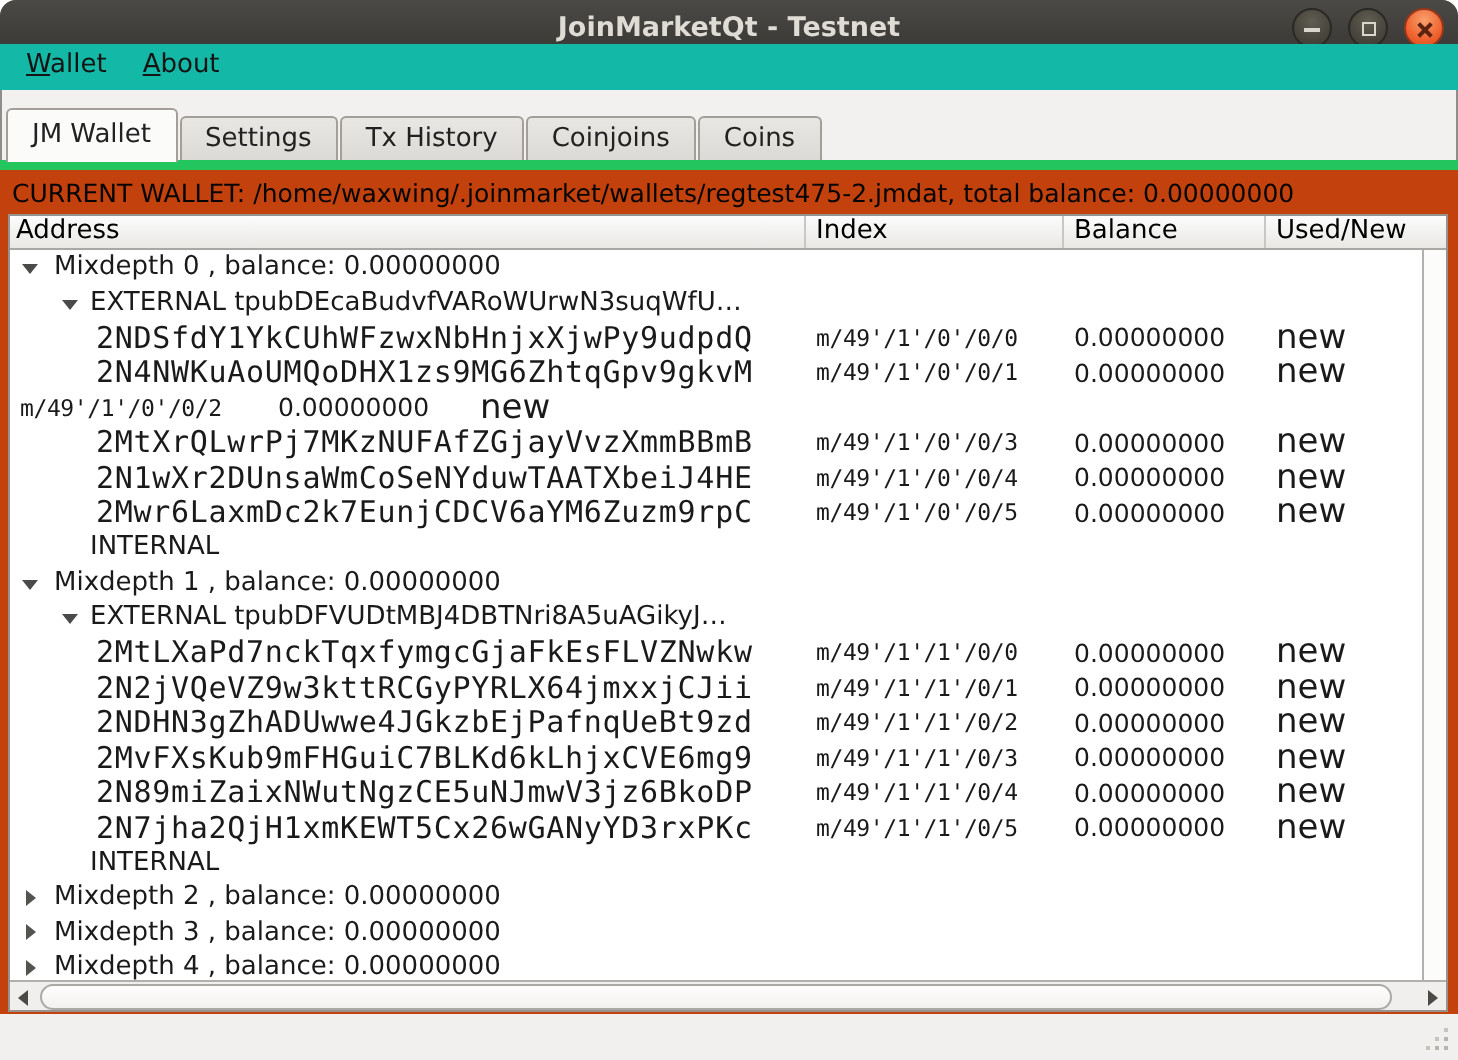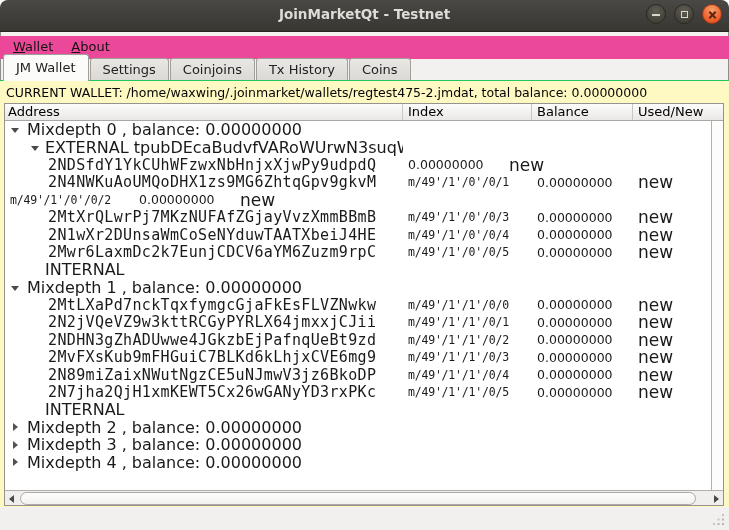--- a/index.html
+++ b/index.html
@@ -20,37 +20,37 @@
   .wbtn.dark { background:radial-gradient(circle at 50% 32%,#605d53,#444138 70%);
                border:1px solid #2a2925; }
   .wbtn.close { background:radial-gradient(circle at 50% 28%,#f9a06c,#ef6330 60%,#dd4719);
                 border:1px solid #97381a; }
   .glyph-min { position:absolute; left:5px; top:9px; width:8px; height:2px; background:#d9d6ce; }
   .glyph-max { position:absolute; left:6px; top:6px; width:7px; height:7px; border:1.5px solid #d9d6ce; }
   .glyph-x1,.glyph-x2 { position:absolute; left:4.5px; top:8.5px; width:9px; height:2px; background:#5c2410; }
   .glyph-x1 { transform:rotate(45deg); } .glyph-x2 { transform:rotate(-45deg); }
 
   
-  .menubar { position:absolute; top:36px; left:0; right:0; height:23px;
-             background:#ec4899; display:flex; padding-left:4px; }
+  .menubar { position:absolute; top:22px; left:0; right:0; height:23px;
+             background:#14b8a6; display:flex; padding-left:4px; }
   .menu-item { padding:3px 9px 0; color:#141414; }
   .menu-item u { text-decoration:underline; }
 
   
   .tabbar { position:absolute; top:53px; left:0; right:0; height:28px;
             display:flex; align-items:flex-end; padding-left:3px; }
   .tab { height:23px; line-height:22px; padding:0 12px;
          background:linear-gradient(#e9e7e4,#dbd9d5);
          border:1px solid #a29f9b; border-bottom:none; border-radius:3px 3px 0 0;
          margin-right:1px; color:#222; position:relative; z-index:1; }
   .tab.active { height:27px; line-height:26px; background:#fbfbfa; z-index:3; }
 
   
   .pane { position:absolute; top:80px; left:0; right:0; bottom:23px;
-          background:#fef9c3; border-top:1px solid #22c55e; z-index:2;text-decoration:underline; }
+          background:#c2410c; border-top:5px solid #22c55e; z-index:2;text-decoration:underline; }
   .banner { position:absolute; top:4px; left:6px; right:2px; font-size:12.5px;
             color:#050505; white-space:nowrap; overflow:hidden; }
 
   
   .tree { position:absolute; top:22px; left:4px; width:720px; bottom:1px;
           border:1px solid #95938d; background:#ffffff; display:flex; flex-direction:column; }
   .tree-header { flex:none; height:17px; display:flex;
                  background:linear-gradient(#fcfcfc,#e9e8e5);
                  border-bottom:1px solid #aaa8a4; }
   .hcell { line-height:16px; font-size:13px; color:#000; padding-left:5px;
@@ -60,21 +60,21 @@
   .tree-body { flex:1; position:relative; overflow:hidden; background:#fff; }
 
   .row { height:17.5px; display:flex; align-items:center; }
   .cell { overflow:hidden; white-space:nowrap; flex:none; }
   .c-index { width:129px; padding-left:5px;
              font-family:"DejaVu Sans Mono","Liberation Mono",monospace;
              font-size:11.5px; letter-spacing:-0.2px; }
   .c-bal  { width:101px; padding-left:5px; font-size:12.5px; }
   .c-used { flex:1; padding-left:5px; font-size:17px; }
   .c-addr { width:398px; display:flex; align-items:center; }
-  .c-addr .lab { font-size:16px; }
+  .c-addr .lab { font-size:13px; }
   .c-addr.mono .lab { font-family:"DejaVu Sans Mono","Liberation Mono",monospace;
                       font-size:15px; letter-spacing:0.35px; }
   .c-addr.lvl0 { padding-left:6px; }
   .c-addr.lvl1 { padding-left:26px;align-items:center; }
   .c-addr.lvl1.noarrow { padding-left:40px; }
   .c-addr.lvl2 { padding-left:43px; }
   .arrow { display:inline-block; width:10px; flex:none; margin-right:6px; }
   .lvl1 .arrow { margin-right:4px; }
   .arrow.exp::before { content:""; display:block; width:0; height:0;
       border-left:4px solid transparent; border-right:4px solid transparent;
@@ -129,22 +129,22 @@
   </div>
 
   <div class="menubar">
       <div class="menu-item"><u>W</u>allet</div>
       <div class="menu-item"><u>A</u>bout</div>
     </div>
 
   <div class="tabbar">
       <div class="tab active">JM Wallet</div>
       <div class="tab">Settings</div>
+      <div class="tab">Tx History</div>
       <div class="tab">Coinjoins</div>
-      <div class="tab">Tx History</div>
       <div class="tab">Coins</div>
     </div>
 
   <div class="pane">
     <div class="banner">CURRENT WALLET: /home/waxwing/.joinmarket/wallets/regtest475-2.jmdat, total balance: 0.00000000</div>
 
     <div class="tree">
       <div class="tree-header">
           <div class="hcell" style="width: 398px;">Address</div>
           <div class="hcell" style="width: 129px;">Index</div>
@@ -167,20 +167,21 @@
               <span class="lab">EXTERNAL tpubDEcaBudvfVARoWUrwN3suqWfU…</span>
             </div>
             <div class="cell c-index"></div>
             <div class="cell c-bal"></div>
             <div class="cell c-used"></div>
           </div>
           <div class="row">
             <div class="cell c-addr lvl2 mono">
               <span class="lab">2NDSfdY1YkCUhWFzwxNbHnjxXjwPy9udpdQ</span>
             </div>
+            <div class="cell c-index">m/49'/1'/0'/0/0</div>
             <div class="cell c-bal">0.00000000</div>
             <div class="cell c-used">new</div>
           </div>
           <div class="row">
             <div class="cell c-addr lvl2 mono">
               <span class="lab">2N4NWKuAoUMQoDHX1zs9MG6ZhtqGpv9gkvM</span>
             </div>
             <div class="cell c-index">m/49'/1'/0'/0/1</div>
             <div class="cell c-bal">0.00000000</div>
             <div class="cell c-used">new</div>
@@ -219,20 +220,29 @@
               <span class="lab">INTERNAL</span>
             </div>
             <div class="cell c-index"></div>
             <div class="cell c-bal"></div>
             <div class="cell c-used"></div>
           </div>
           <div class="row">
             <div class="cell c-addr lvl0">
               <span class="arrow exp"></span>
               <span class="lab">Mixdepth 1 , balance: 0.00000000</span>
+            </div>
+            <div class="cell c-index"></div>
+            <div class="cell c-bal"></div>
+            <div class="cell c-used"></div>
+          </div>
+          <div class="row">
+            <div class="cell c-addr lvl1">
+              <span class="arrow exp"></span>
+              <span class="lab">EXTERNAL tpubDFVUDtMBJ4DBTNri8A5uAGikyJ…</span>
             </div>
             <div class="cell c-index"></div>
             <div class="cell c-bal"></div>
             <div class="cell c-used"></div>
           </div>
           <div class="row">
             <div class="cell c-addr lvl2 mono">
               <span class="lab">2MtLXaPd7nckTqxfymgcGjaFkEsFLVZNwkw</span>
             </div>
             <div class="cell c-index">m/49'/1'/1'/0/0</div>

